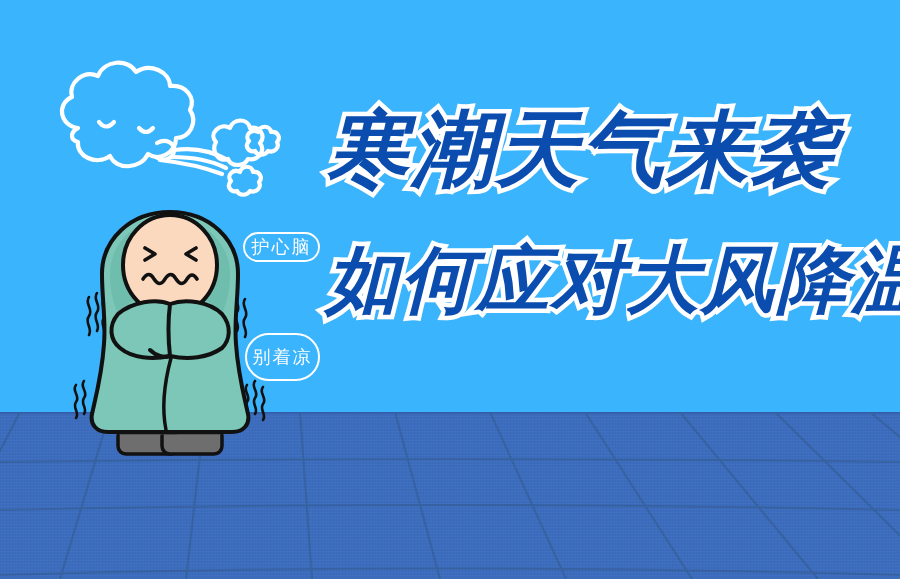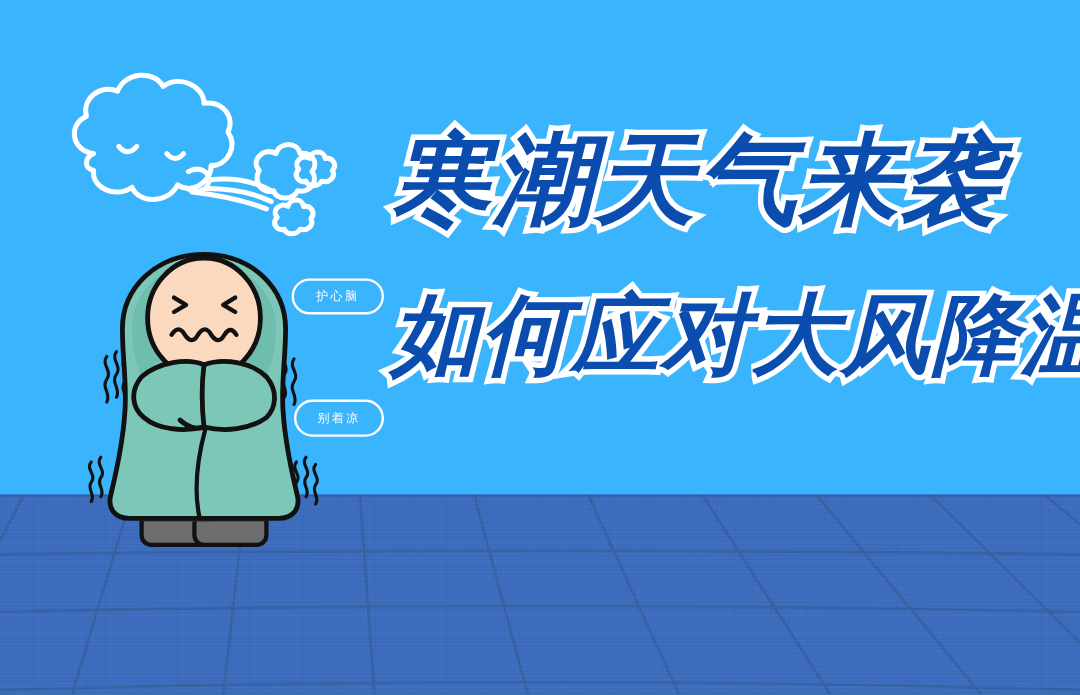--- a/index.html
+++ b/index.html
@@ -64,28 +64,28 @@
   }
   .tl-fill{position:relative;z-index:2;color:#0B4CAF;-webkit-text-stroke:0;}
 
   
   .pill{
     position:absolute;
     box-sizing:border-box;
     border:2.5px solid #ffffff;
     border-radius:999px;
     color:#ffffff;
-    font-size:10px;
+    font-size:18px;
     letter-spacing:2px;
     display:flex;align-items:center;justify-content:center;
     background:transparent;
   }
   #pill-hu   { left:243px; top:232px; width:77px; height:30px; }
   #pill-yi   { left:10px;  top:333px; width:80px; height:31px; }
-  #pill-bie  { left:245px; top:333px; width:75px; height:31px; }
+  #pill-bie  { left:245px; top:333px; width:75px; height:48px; }
 
   
   .art{position:absolute;left:0;top:0;width:900px;height:579px;pointer-events:none;}
 </style>
 </head>
 <body>
 
 <div id="poster">
 
   <div class="sky"></div>

